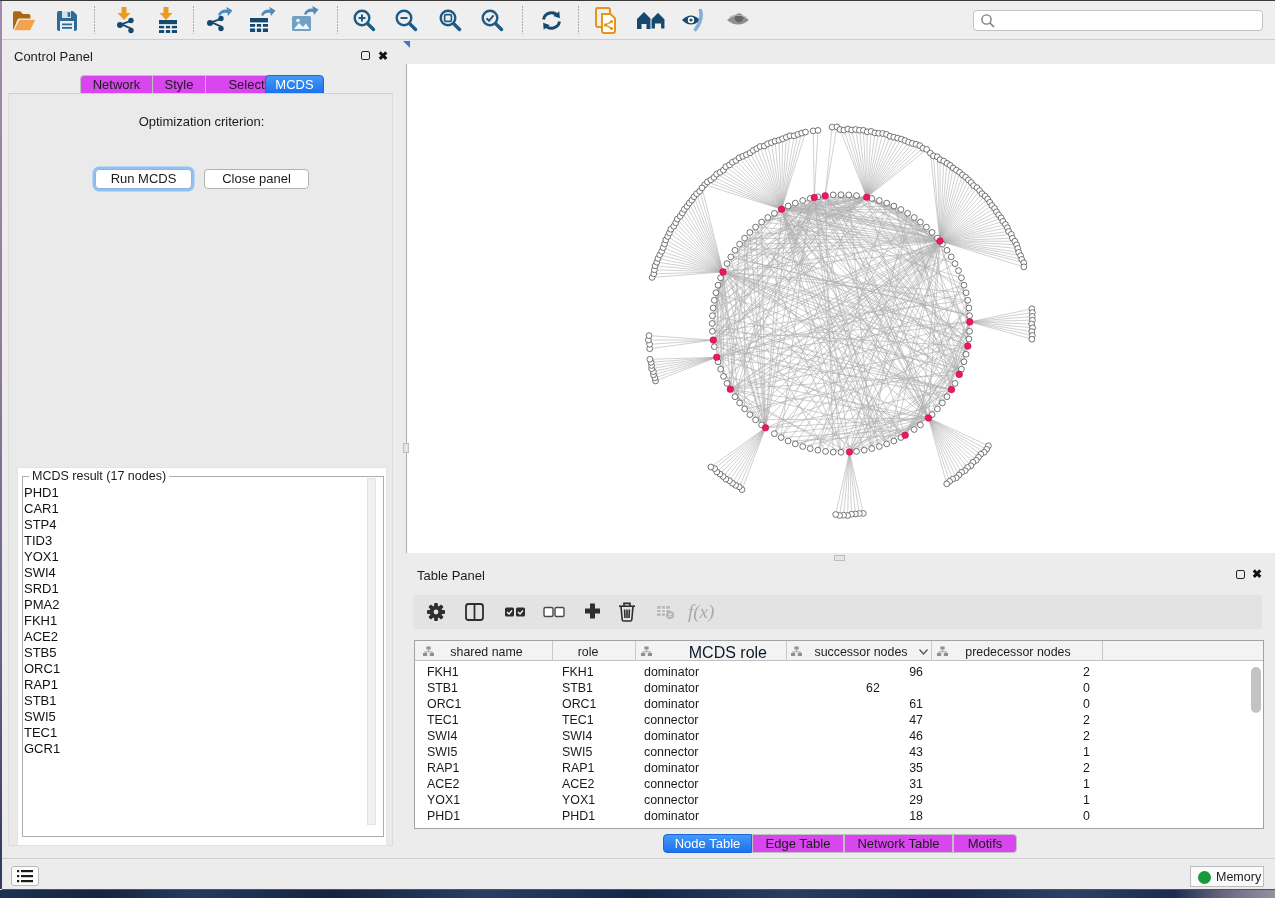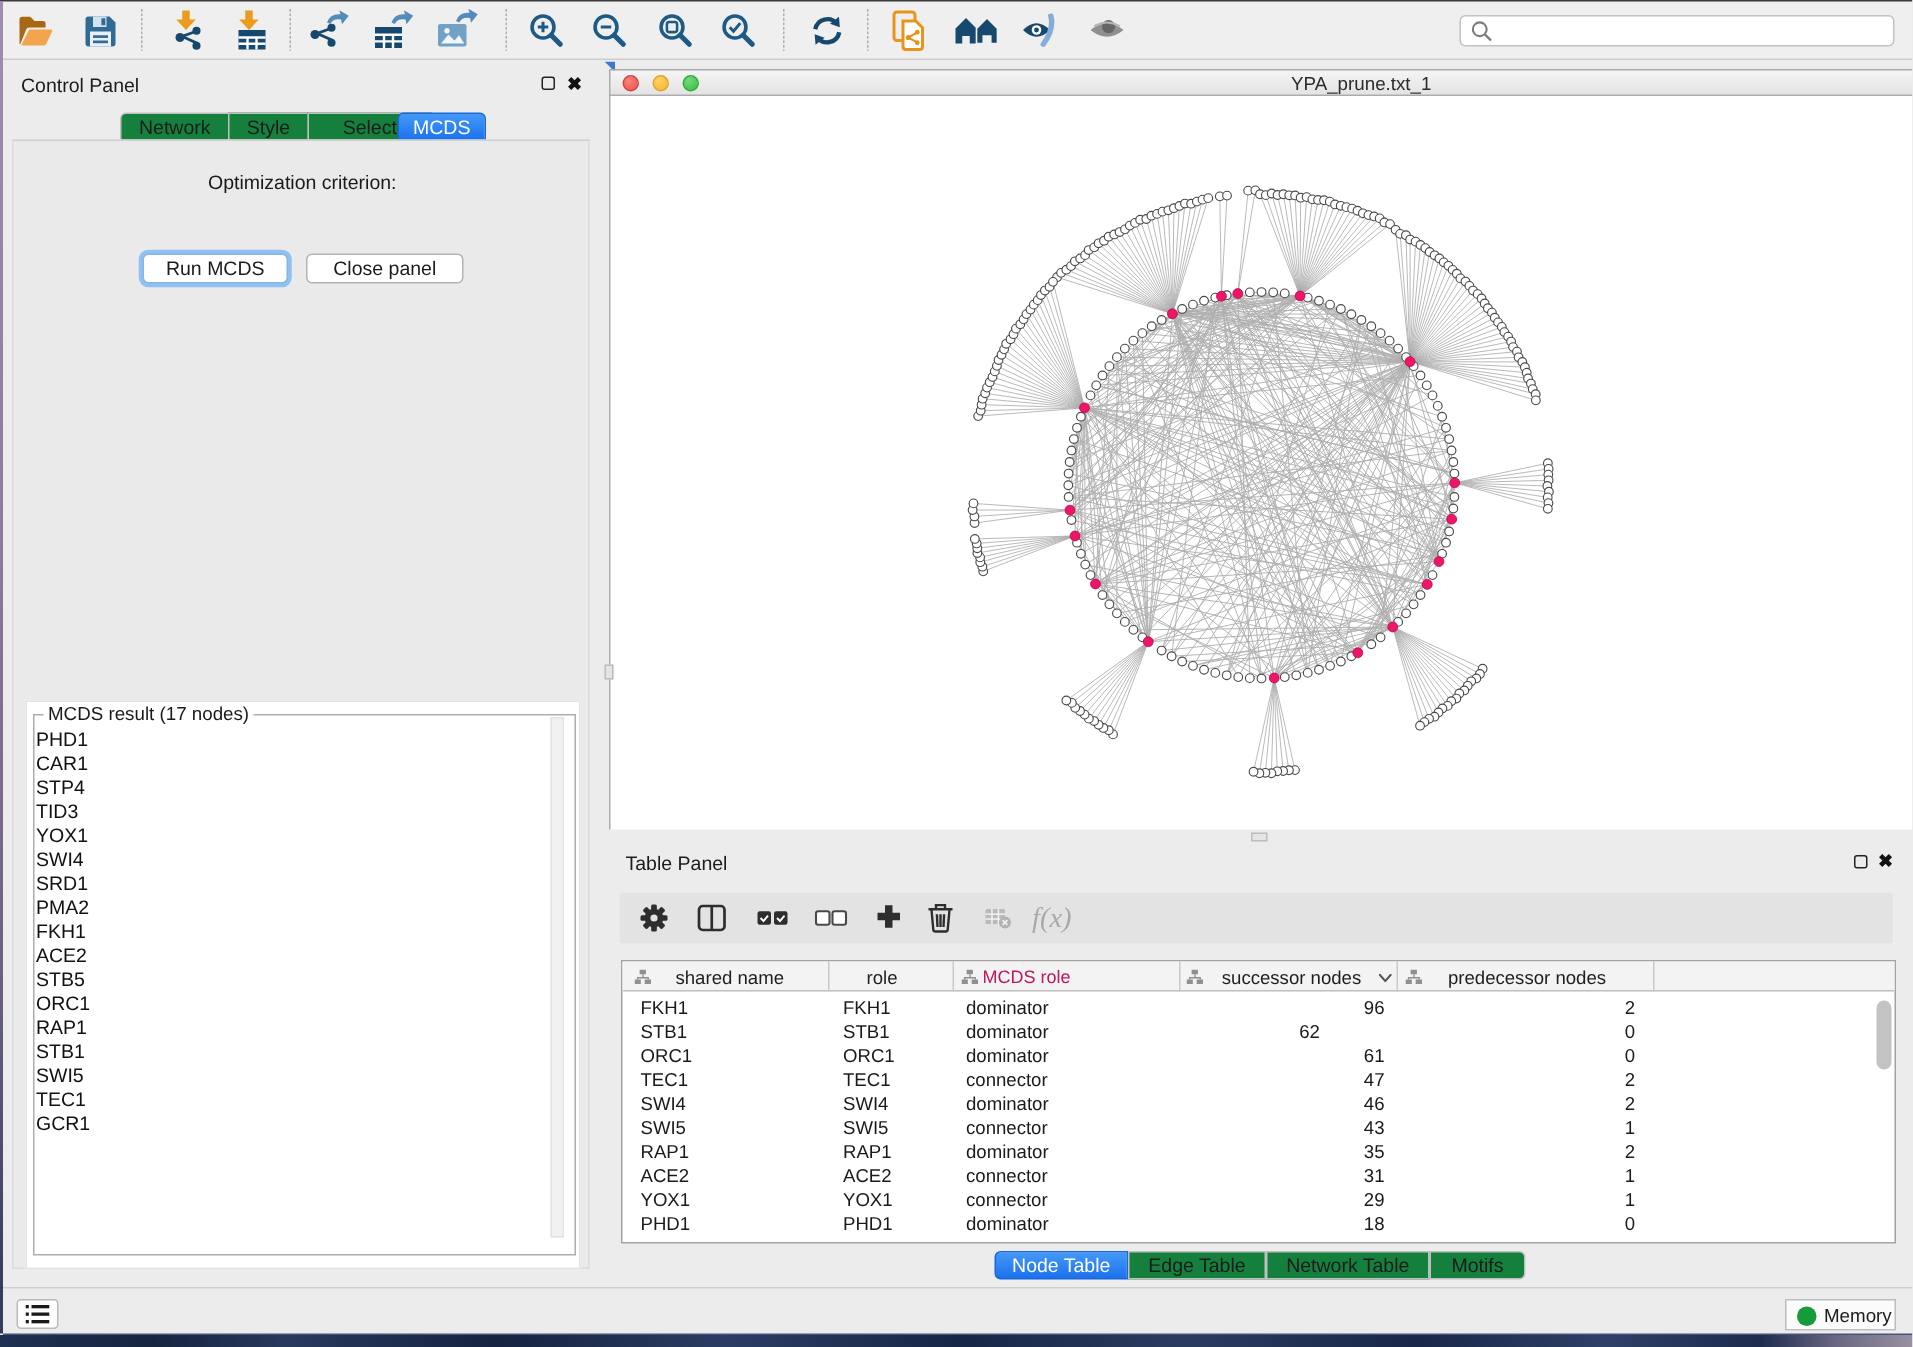--- a/index.html
+++ b/index.html
@@ -6,21 +6,21 @@
 .abs{position:absolute}
 .ic{position:absolute;top:7px}
 .sep{position:absolute;top:6px;width:1px;height:28px;background-image:linear-gradient(#adadad 60%,transparent 40%);background-size:1px 3px}
 #toolbar{position:absolute;left:0;top:1px;width:1275px;height:39px;background:#efefef;border-bottom:1px solid #cdcdcd}
 #topline{position:absolute;left:0;top:0;width:1275px;height:1px;background:#3a3a3a}
 #leftstrip{position:absolute;left:0;top:1px;width:2px;height:888px;background:linear-gradient(#a08cb0 0%,#8d7a9e 40%,#6a5d82 75%,#333d5e 97%)}
 #search{position:absolute;left:973px;top:10px;width:290px;height:21px;background:#fff;border:1px solid #c2c2c2;border-radius:4px}
 .ptitle{font-size:13px;color:#1c1c1c}
 .wbtn{position:absolute;width:9px;height:9px;border:1.5px solid #222;border-radius:2px}
 .xbtn{position:absolute;font-size:12px;font-weight:bold;color:#111}
-.tab{position:absolute;top:75px;height:19px;background:#15803d;border:1px solid #c0c0c0;font-size:13px;color:#1b1b1b;text-align:center;line-height:18px}
+.tab{position:absolute;top:75px;height:19px;background:#d946ef;border:1px solid #c0c0c0;font-size:13px;color:#1b1b1b;text-align:center;line-height:18px}
 .tabsel{background:linear-gradient(#4499f7,#1b72ee);color:#fff;border:1px solid #1b66d9;border-radius:4px 4px 0 0}
 #cpanel{position:absolute;left:8px;top:93px;width:385px;height:753px;background:#eaeaea;border:1px solid #dcdcdc;border-top:1px solid #cfcfcf}
 #optlab{position:absolute;left:0;top:20px;width:385px;text-align:center;font-size:13px;color:#1a1a1a}
 #combo{position:absolute;left:37px;top:43px;width:312px;height:20px;background:#fff;border:1px solid #b5b5b5;border-radius:4px;font-size:13.5px;color:#111;line-height:19px;padding-left:10px;letter-spacing:0.1px}
 #combobtn{position:absolute;right:-1px;top:-1px;width:18px;height:20px;background:linear-gradient(#6cb0fa,#1e71ea);border-radius:0 4px 4px 0;border:1px solid #1c66d8}
 .btn{position:absolute;top:75px;height:20px;background:#fff;border:1px solid #b3b3b3;border-radius:4px;font-size:13px;color:#1b1b1b;text-align:center;line-height:18px}
 #listbox{position:absolute;left:8px;top:373px;width:370px;height:379px;background:#fff;border:1px solid #e3e3e3}
 #groupbox{position:absolute;left:4px;top:8px;width:362px;height:361px;border:1px solid #adadad}
 #grouplab{position:absolute;left:6px;top:-8px;background:#fff;padding:0 3px;font-size:12.5px;color:#1a1a1a}
 #mcdslist{position:absolute;left:6px;top:17px;font-size:13px;color:#111;line-height:16px}
@@ -194,26 +194,20 @@
           <rect x="0" y="5" width="2.2" height="2.2"></rect>
           <rect x="4" y="5" width="12" height="2.2"></rect>
           <rect x="0" y="10" width="2.2" height="2.2"></rect>
           <rect x="4" y="10" width="12" height="2.2"></rect>
         </g>
       </svg>
     </div>
 <svg class="abs" style="left:403px;top:41px" width="7" height="7">
       <path d="M0 0 H7 V7 Z" fill="#3c77d4"></path>
     </svg>
-<div id="ntitle">
-  <div class="tl" style="left:8px;background:radial-gradient(circle at 35% 30%,#f7867e,#ee4f46);border:0.5px solid #d8423c"></div>
-  <div class="tl" style="left:28px;background:radial-gradient(circle at 35% 30%,#fbd262,#f5b52f);border:0.5px solid #e0a524"></div>
-  <div class="tl" style="left:48px;background:radial-gradient(circle at 35% 30%,#7ad77e,#35c03f);border:0.5px solid #2eae34"></div>
-  <div id="nname">YPA_prune.txt_1</div>
-</div>
 <div id="ncanvas">
 
 <svg width="869" height="489" viewBox="406 64 869 489" style="position:absolute;left:0;top:0">
 <g stroke="#7d7d7d" stroke-width="0.6" opacity="0.62">
 <line x1="780.6" y1="209.2" x2="906.6" y2="213.3"></line>
 <line x1="780.6" y1="209.2" x2="931.1" y2="414.6"></line>
 <line x1="780.6" y1="209.2" x2="919.4" y2="222.1"></line>
 <line x1="780.6" y1="209.2" x2="878.3" y2="200.5"></line>
 <line x1="780.6" y1="209.2" x2="743.6" y2="238.1"></line>
 <line x1="780.6" y1="209.2" x2="899.9" y2="437.5"></line>
@@ -1102,21 +1096,21 @@
           <g fill="#8f8f8f">
             <rect x="3.4" y="0.5" width="4.2" height="3"></rect>
             <rect x="0" y="7" width="4.2" height="3"></rect>
             <rect x="6.8" y="7" width="4.2" height="3"></rect>
             <path d="M5.2 3.5 h0.9 v2 h-0.9Z"></path>
             <path d="M1.6 5.4 h8 v0.9 h-8Z M1.6 5.4 h0.9 v1.6 h-0.9Z M8.7 5.4 h0.9 v1.6 h-0.9Z"></path>
           </g>
         </svg>
 <div style="position:absolute;left:10px;top:4px;width:123px;text-align:center;font-size:12.4px;color:#1e1e1e">shared name</div>
 <div style="position:absolute;left:132px;top:4px;width:82px;text-align:center;font-size:12.4px;color:#1e1e1e">role</div>
-<div style="position:absolute;left:240px;top:3px;width:112px;text-align:left;font-size:12px;color:#be185d">MCDS role</div>
+<div style="position:absolute;left:240px;top:3px;width:112px;text-align:right;font-size:16px;color:#0f172a">MCDS role</div>
 <div style="position:absolute;left:390px;top:4px;width:112px;text-align:center;font-size:12.4px;color:#1e1e1e">successor nodes</div>
 <svg width="9" height="6" viewBox="0 0 9 6" style="position:absolute;left:504px;top:8px">
           <path d="M0.5 0.5 L4.5 5 L8.5 0.5" fill="none" stroke="#555" stroke-width="1.3"></path>
         </svg>
 <div style="position:absolute;left:533px;top:4px;width:140px;text-align:center;font-size:12.4px;color:#1e1e1e">predecessor nodes</div>
 </div>
 <div style="position:absolute;left:0;top:24px;width:848px;height:16px;font-size:12.4px;color:#1a1a1a">
         <span style="position:absolute;left:12px">FKH1</span>
         <span style="position:absolute;left:147px">FKH1</span>
         <span style="position:absolute;left:229px">dominator</span>

